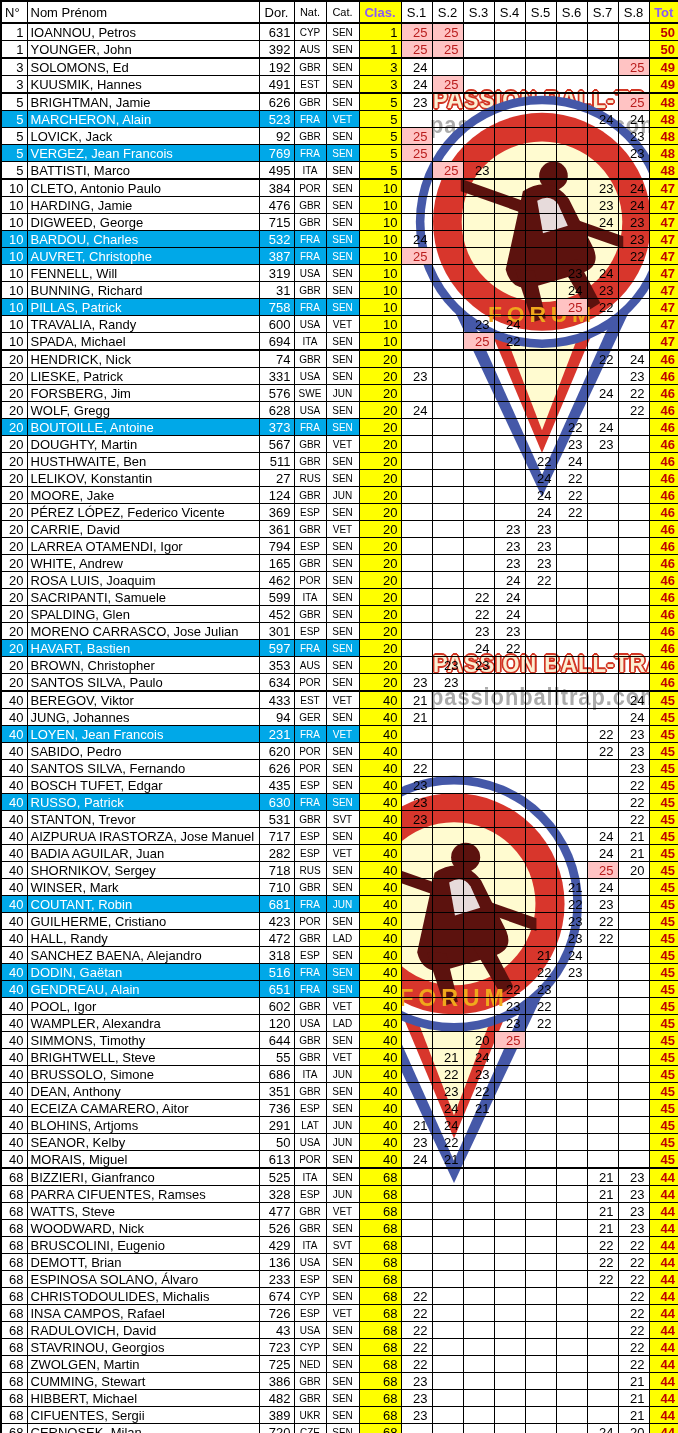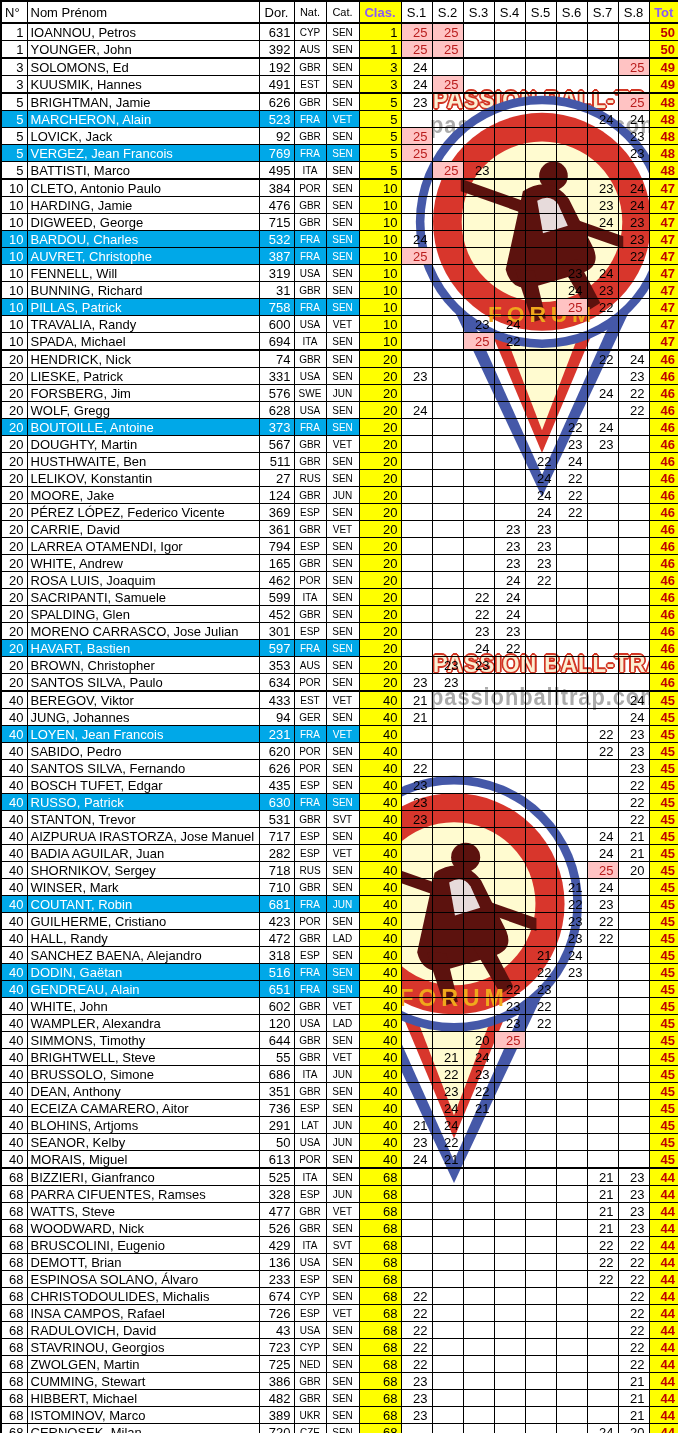--- a/index.html
+++ b/index.html
@@ -1091,21 +1091,21 @@
           <td class="s"></td>
           <td class="s">22</td>
           <td class="s">23</td>
           <td class="s"></td>
           <td class="s"></td>
           <td class="s"></td>
           <td class="tot">45</td>
         </tr>
         <tr>
           <td class="num">40</td>
-          <td class="name">WHITE, John</td>
+          <td class="name">POOL, Igor</td>
           <td class="dor">602</td>
           <td class="natcat">GBR</td>
           <td class="natcat">VET</td>
           <td class="clas">40</td>
           <td class="s"></td>
           <td class="s"></td>
           <td class="s"></td>
           <td class="s">23</td>
           <td class="s">22</td>
           <td class="s"></td>
@@ -1499,21 +1499,21 @@
           <td class="s"></td>
           <td class="s"></td>
           <td class="s"></td>
           <td class="s"></td>
           <td class="s"></td>
           <td class="s">21</td>
           <td class="tot">44</td>
         </tr>
         <tr>
           <td class="num">68</td>
-          <td class="name">ISTOMINOV, Marco</td>
+          <td class="name">CIFUENTES, Sergii</td>
           <td class="dor">389</td>
           <td class="natcat">UKR</td>
           <td class="natcat">SEN</td>
           <td class="clas">68</td>
           <td class="s">23</td>
           <td class="s"></td>
           <td class="s"></td>
           <td class="s"></td>
           <td class="s"></td>
           <td class="s"></td>

